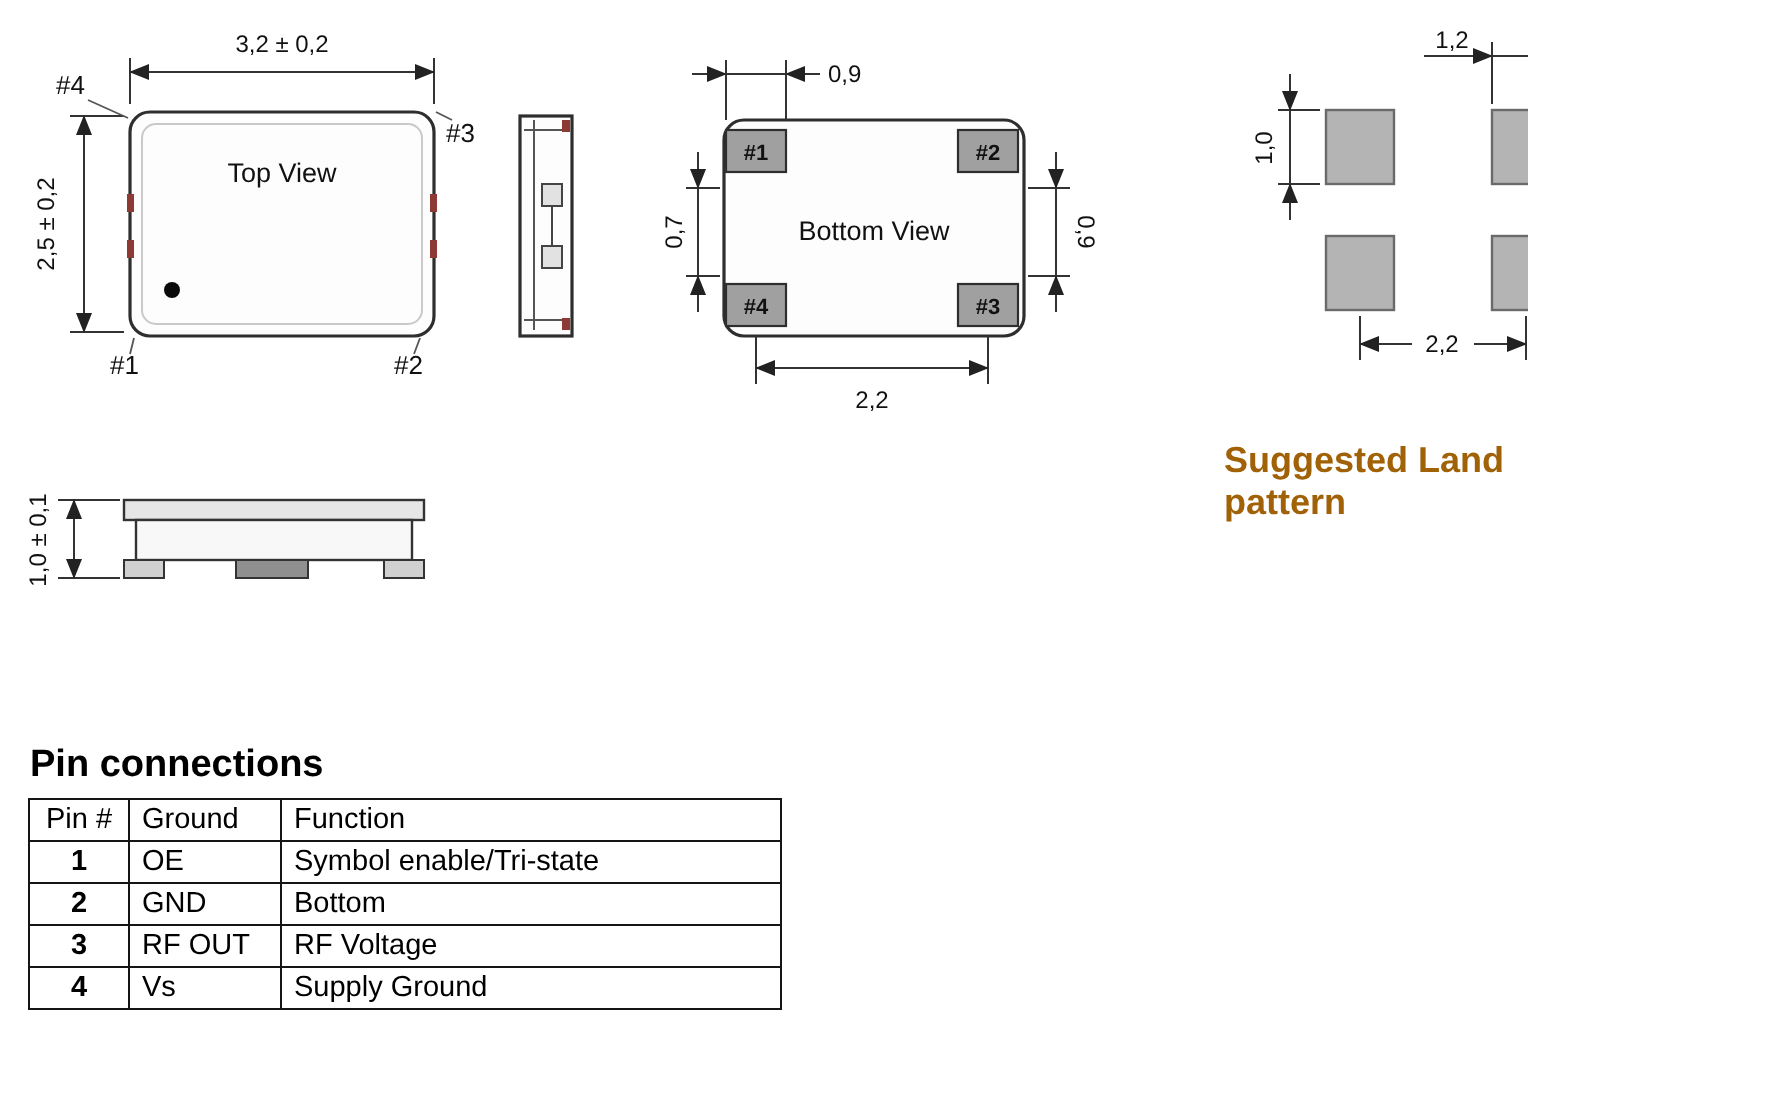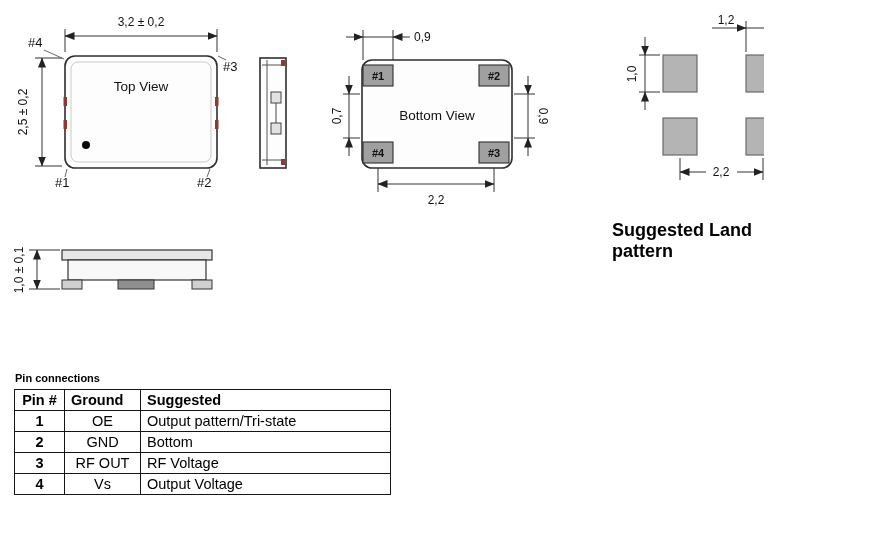--- a/index.html
+++ b/index.html
@@ -14,30 +14,30 @@
   svg line { stroke:#333; stroke-width:1; }
   svg line.leader { stroke:#555; stroke-width:0.9; }
 
   .pkg { fill:#fdfdfd; stroke:#2e2e2e; stroke-width:1.6; }
   .pkg-inner { fill:none; stroke:#c9c9c9; stroke-width:1; }
   .pad { fill:#a0a0a0; stroke:#2e2e2e; stroke-width:1.1; }
   .lpad { fill:#b4b4b4; stroke:#6a6a6a; stroke-width:1.2; }
   .redmark { fill:#8d3a34; }
   .detail { fill:#e2e2e2; stroke:#444; stroke-width:1; }
 
-  .caption { position:absolute; font-weight:bold; font-size:18px; color:#000000; }
+  .caption { position:absolute; font-weight:bold; font-size:18px; color:#a16207; }
 
   .pin-section { position:absolute; left:14px; top:372px; }
-  .pin-title { font-size:11px; font-weight:bold; color:#000; margin:0 0 5px 1px; }
+  .pin-title { font-size:19px; font-weight:bold; color:#000; margin:0 0 5px 1px; }
   table.pins { border-collapse:collapse; }
   .pins th, .pins td { border:1.3px solid #151515; font-size:14.5px; padding:2px 6px; height:21px; color:#000; }
-  .pins th { font-weight:bold; text-align:left; }
+  .pins th { font-weight:normal; text-align:left; }
   .pins .c-pin { width:50px; text-align:center; }
   .pins .c-sym { width:76px; }
-  .pins td.c-sym { text-align:center; }
+  .pins td.c-sym { }
   .pins .c-fun { width:250px; }
   .pins td.c-pin { font-weight:bold; }
 </style>
 </head>
 <body>
 
 <div class="page">
 
   <svg class="abs" style="left:8px; top:8px;" width="312" height="202" viewBox="0 0 312 202">
     <defs>
@@ -223,41 +223,41 @@
     </g>
   </svg>
 
   <div class="pin-section">
     <div class="pin-title">Pin connections</div>
     <table class="pins">
       <thead>
         <tr>
           <th class="c-pin">Pin #</th>
           <th class="c-sym">Ground</th>
-          <th class="c-fun">Suggested</th>
+          <th class="c-fun">Function</th>
         </tr>
       </thead>
       <tbody>
         <tr>
           <td class="c-pin">1</td>
           <td class="c-sym">OE</td>
-          <td class="c-fun">Output pattern/Tri-state</td>
+          <td class="c-fun">Symbol enable/Tri-state</td>
         </tr>
         <tr>
           <td class="c-pin">2</td>
           <td class="c-sym">GND</td>
           <td class="c-fun">Bottom</td>
         </tr>
         <tr>
           <td class="c-pin">3</td>
           <td class="c-sym">RF OUT</td>
           <td class="c-fun">RF Voltage</td>
         </tr>
         <tr>
           <td class="c-pin">4</td>
           <td class="c-sym">Vs</td>
-          <td class="c-fun">Output Voltage</td>
+          <td class="c-fun">Supply Ground</td>
         </tr>
       </tbody>
     </table>
   </div>
 
 </div>
 
 </body></html>

